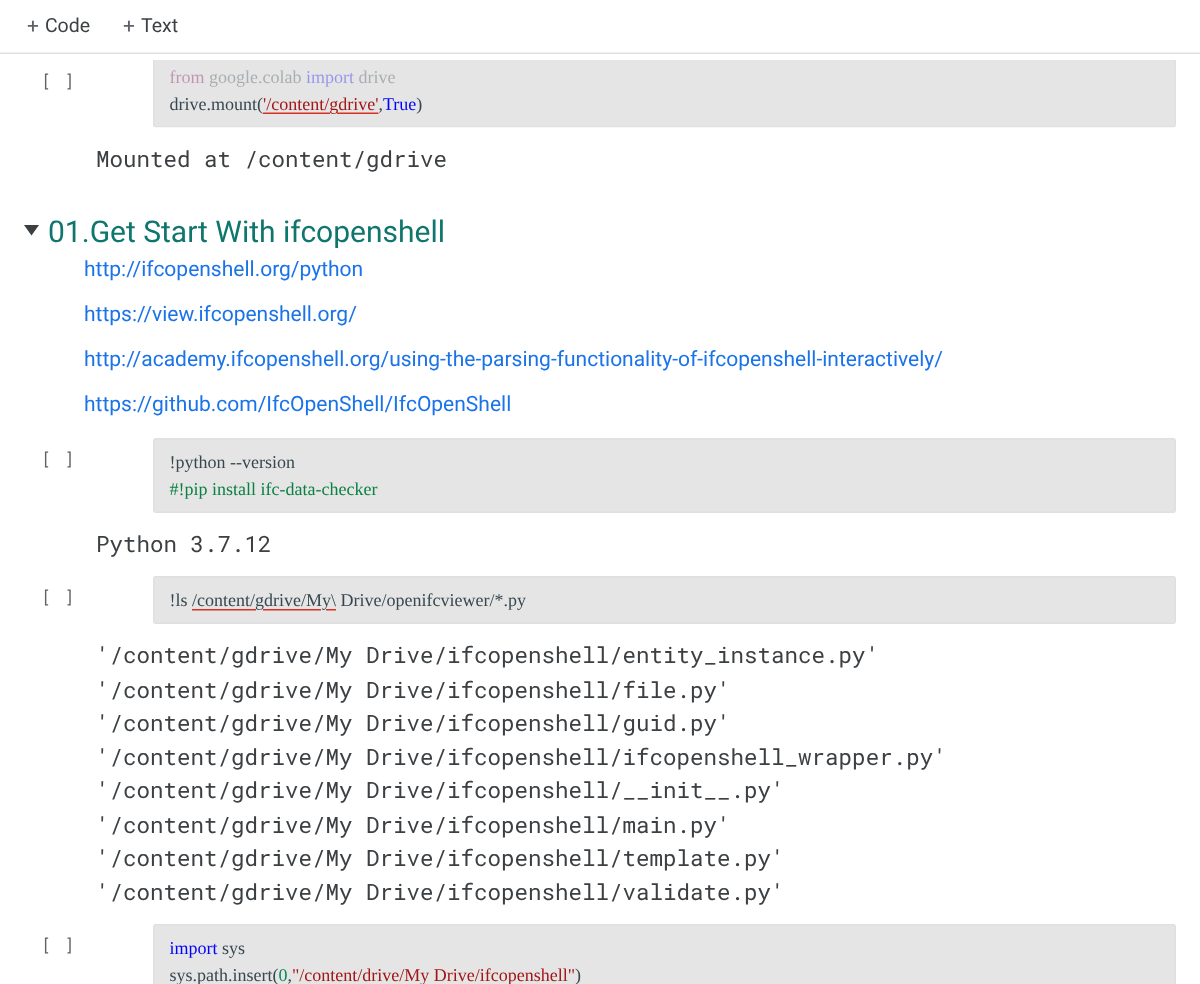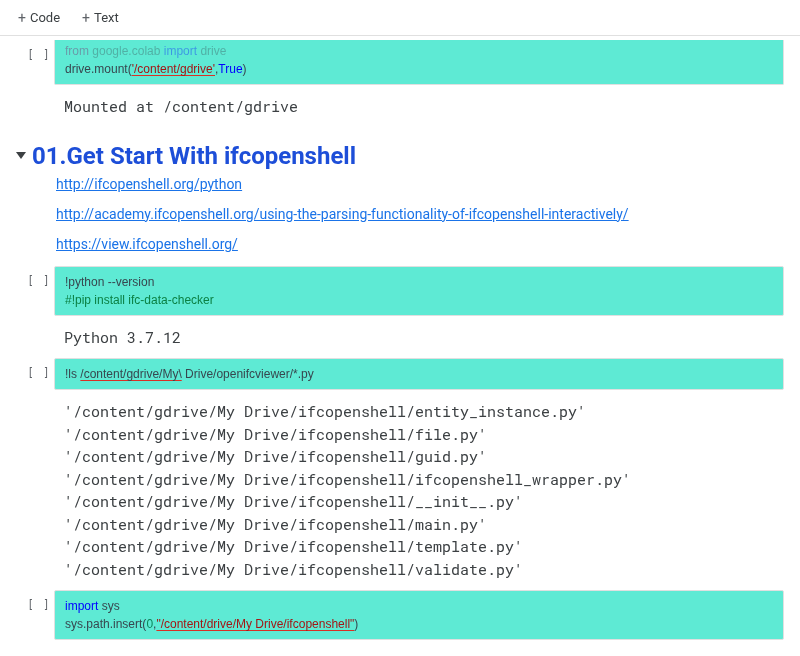--- a/index.html
+++ b/index.html
@@ -43,31 +43,32 @@
     justify-content: center;
     padding-top: 6px;
     color: #5f6368;
     font-family: 'Roboto Mono', Menlo, Consolas, monospace;
     font-size: 11px;
     cursor: pointer;
   }
   .gutter span { letter-spacing: 1px; }
   .code-area {
     flex: 1;
-    background: #5eead4;
+    background: #e5e5e5;
     border: 1px solid #e0e0e0;
     border-radius: 2px;
     padding: 6px 10px;
-    font-family: Liberation Sans, sans-serif;
+    font-family: Liberation Serif, serif;
     font-size: 12px;
     line-height: 1.5;
     white-space: pre;
     color: #37474f;
     overflow-x: hidden;
     margin-right: 16px;
+    margin-left: 48px;
   }
   .output {
     flex: 1;
     padding: 6px 10px;
     font-family: 'Roboto Mono', Menlo, Consolas, monospace;
     font-size: 15px;
     line-height: 1.5;
     white-space: pre;
     color: #3c4043;
     margin-right: 16px;
@@ -87,34 +88,33 @@
     margin: 18px 0 6px 4px;
   }
   .triangle {
     width: 0; height: 0;
     border-left: 5px solid transparent;
     border-right: 5px solid transparent;
     border-top: 7px solid #3c4043;
     cursor: pointer;
   }
   .h2 {
-    font-size: 24px;
-    font-weight: 700;
-    color: #1d4ed8;
+    font-size: 20px;
+    font-weight: 400;
+    color: #0f766e;
   }
   .text-cell {
     margin: 10px 0 6px 44px;
     font-size: 14px;
     color: #3c4043;
   }
   .links { margin-left: 44px; }
   .links a {
     display: block;
     color: #1a73e8;
-    text-decoration: underline;
     font-size: 14px;
     margin: 6px 0 14px 0;
     width: fit-content;
   }
   .cutoff-top .code-area {
     border-top: none;
     border-top-left-radius: 0;
     border-top-right-radius: 0;
     padding-top: 2px;
   }
@@ -148,22 +148,23 @@
   </div>
 
   <div class="section">
     <div class="triangle"></div>
     <div class="h2">01.Get Start With ifcopenshell</div>
   </div>
 
 
   <div class="links">
     <a>http://ifcopenshell.org/python</a>
+    <a>https://view.ifcopenshell.org/</a>
     <a>http://academy.ifcopenshell.org/using-the-parsing-functionality-of-ifcopenshell-interactively/</a>
-    <a>https://view.ifcopenshell.org/</a>
+    <a>https://github.com/IfcOpenShell/IfcOpenShell</a>
   </div>
 
   <div class="cell">
     <div class="gutter">
         <span>[ ]</span>
       </div>
     <div class="code-area"><span>!python --version</span>
 <span class="cm">#!pip install ifc-data-checker</span></div>
   </div>
   <div class="cell">

